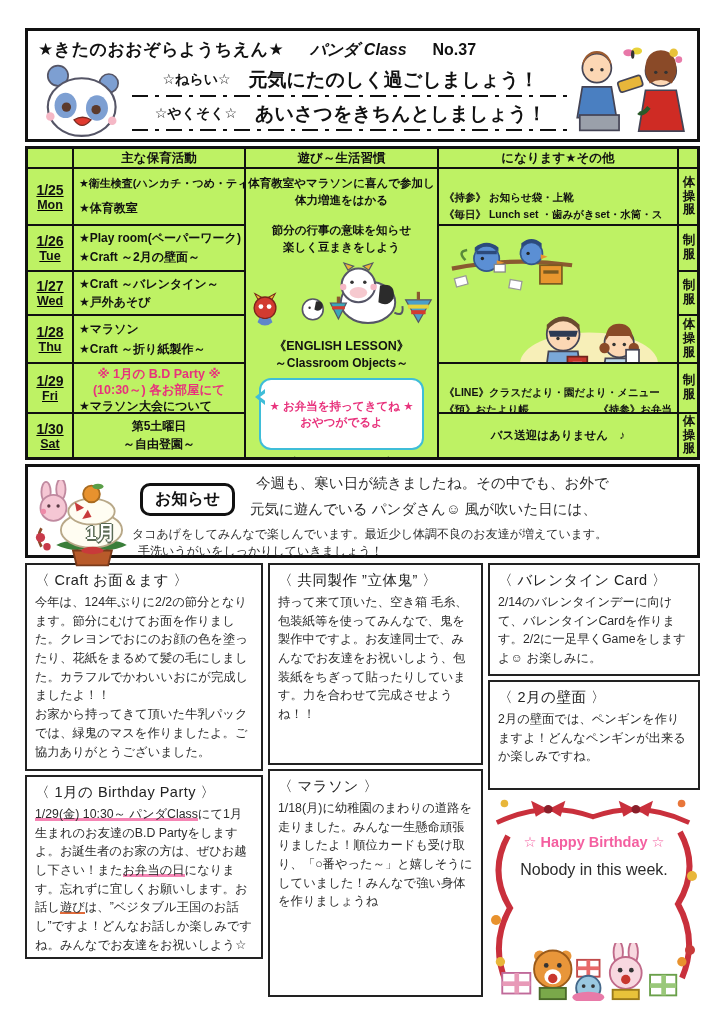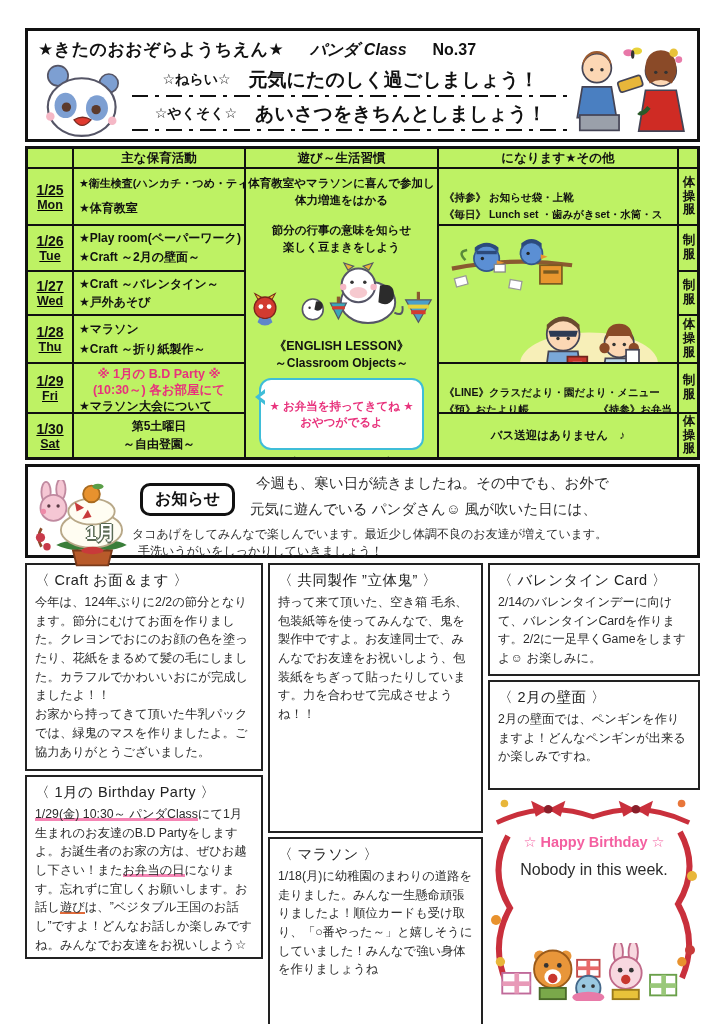--- a/index.html
+++ b/index.html
@@ -71,21 +71,21 @@
   
   .bottom { margin-top:5px; display:flex; gap:5px; }
   .bcol { display:flex; flex-direction:column; gap:4px; }
   .bcol1 { width:238px; } .bcol2 { width:215px; } .bcol3 { width:212px; }
   .bx { border:2.5px solid #222; background:#fff; padding:6px 8px; }
   .bx-title { font-size:14.5px; color:#222; margin-bottom:3px; letter-spacing:.5px; }
   .bx-body { font-size:12.3px; line-height:1.52; color:#2b2b2b; white-space:pre-line; }
   .u-pink { box-shadow:inset 0 -3px 0 #f585b4; }
   .u-red { box-shadow:inset 0 -2px 0 #e06a3a; }
   .bx-craft { height:208px; } .bx-birthday { height:184px; }
-  .bx-kyodo { height:270px; } .bx-marathon { height:228px; }
+  .bx-kyodo { height:202px; } .bx-marathon { height:228px; }
   .bx-val { height:113px; } .bx-heki { height:110px; }
   .happy { position:relative; height:213px; padding:2px; overflow:hidden; }
   .happy-title { text-align:center; font-size:14.5px; font-weight:bold; color:#f45fa0; margin-top:38px; }
   .happy-msg { text-align:center; font-size:16px; color:#2b2b2b; margin-top:8px; line-height:1.5; }
   .happy-top { position:absolute; left:2px; top:0; }
   .happy-bottom { position:absolute; left:5px; bottom:2px; }
   .happy-left { position:absolute; left:0; top:40px; }
   .happy-right { position:absolute; right:0; top:36px; }
 </style>
 </head>

